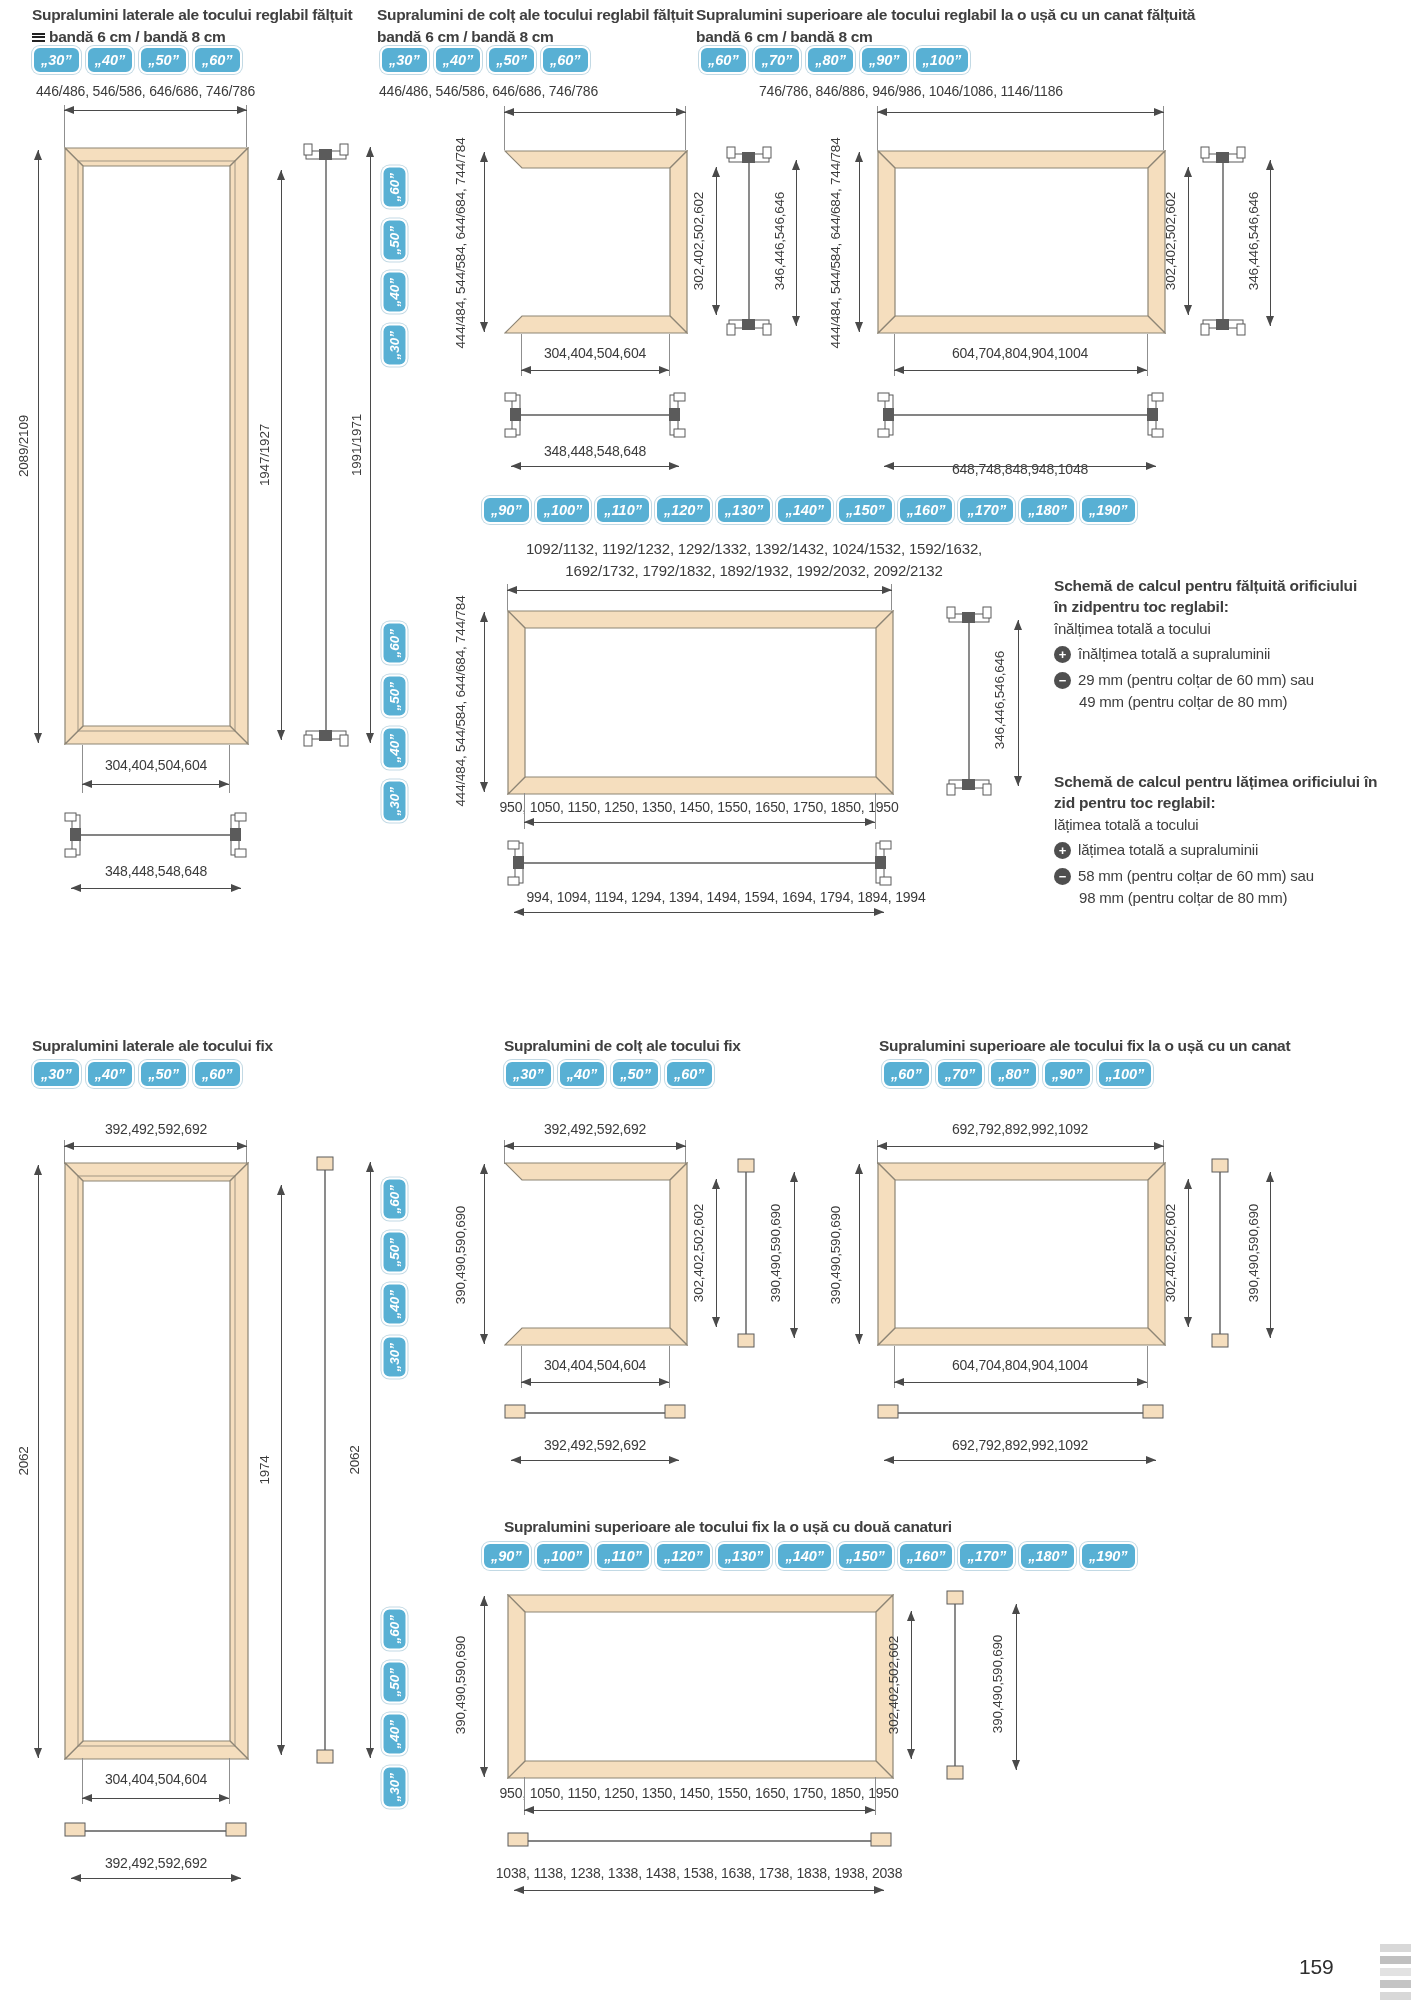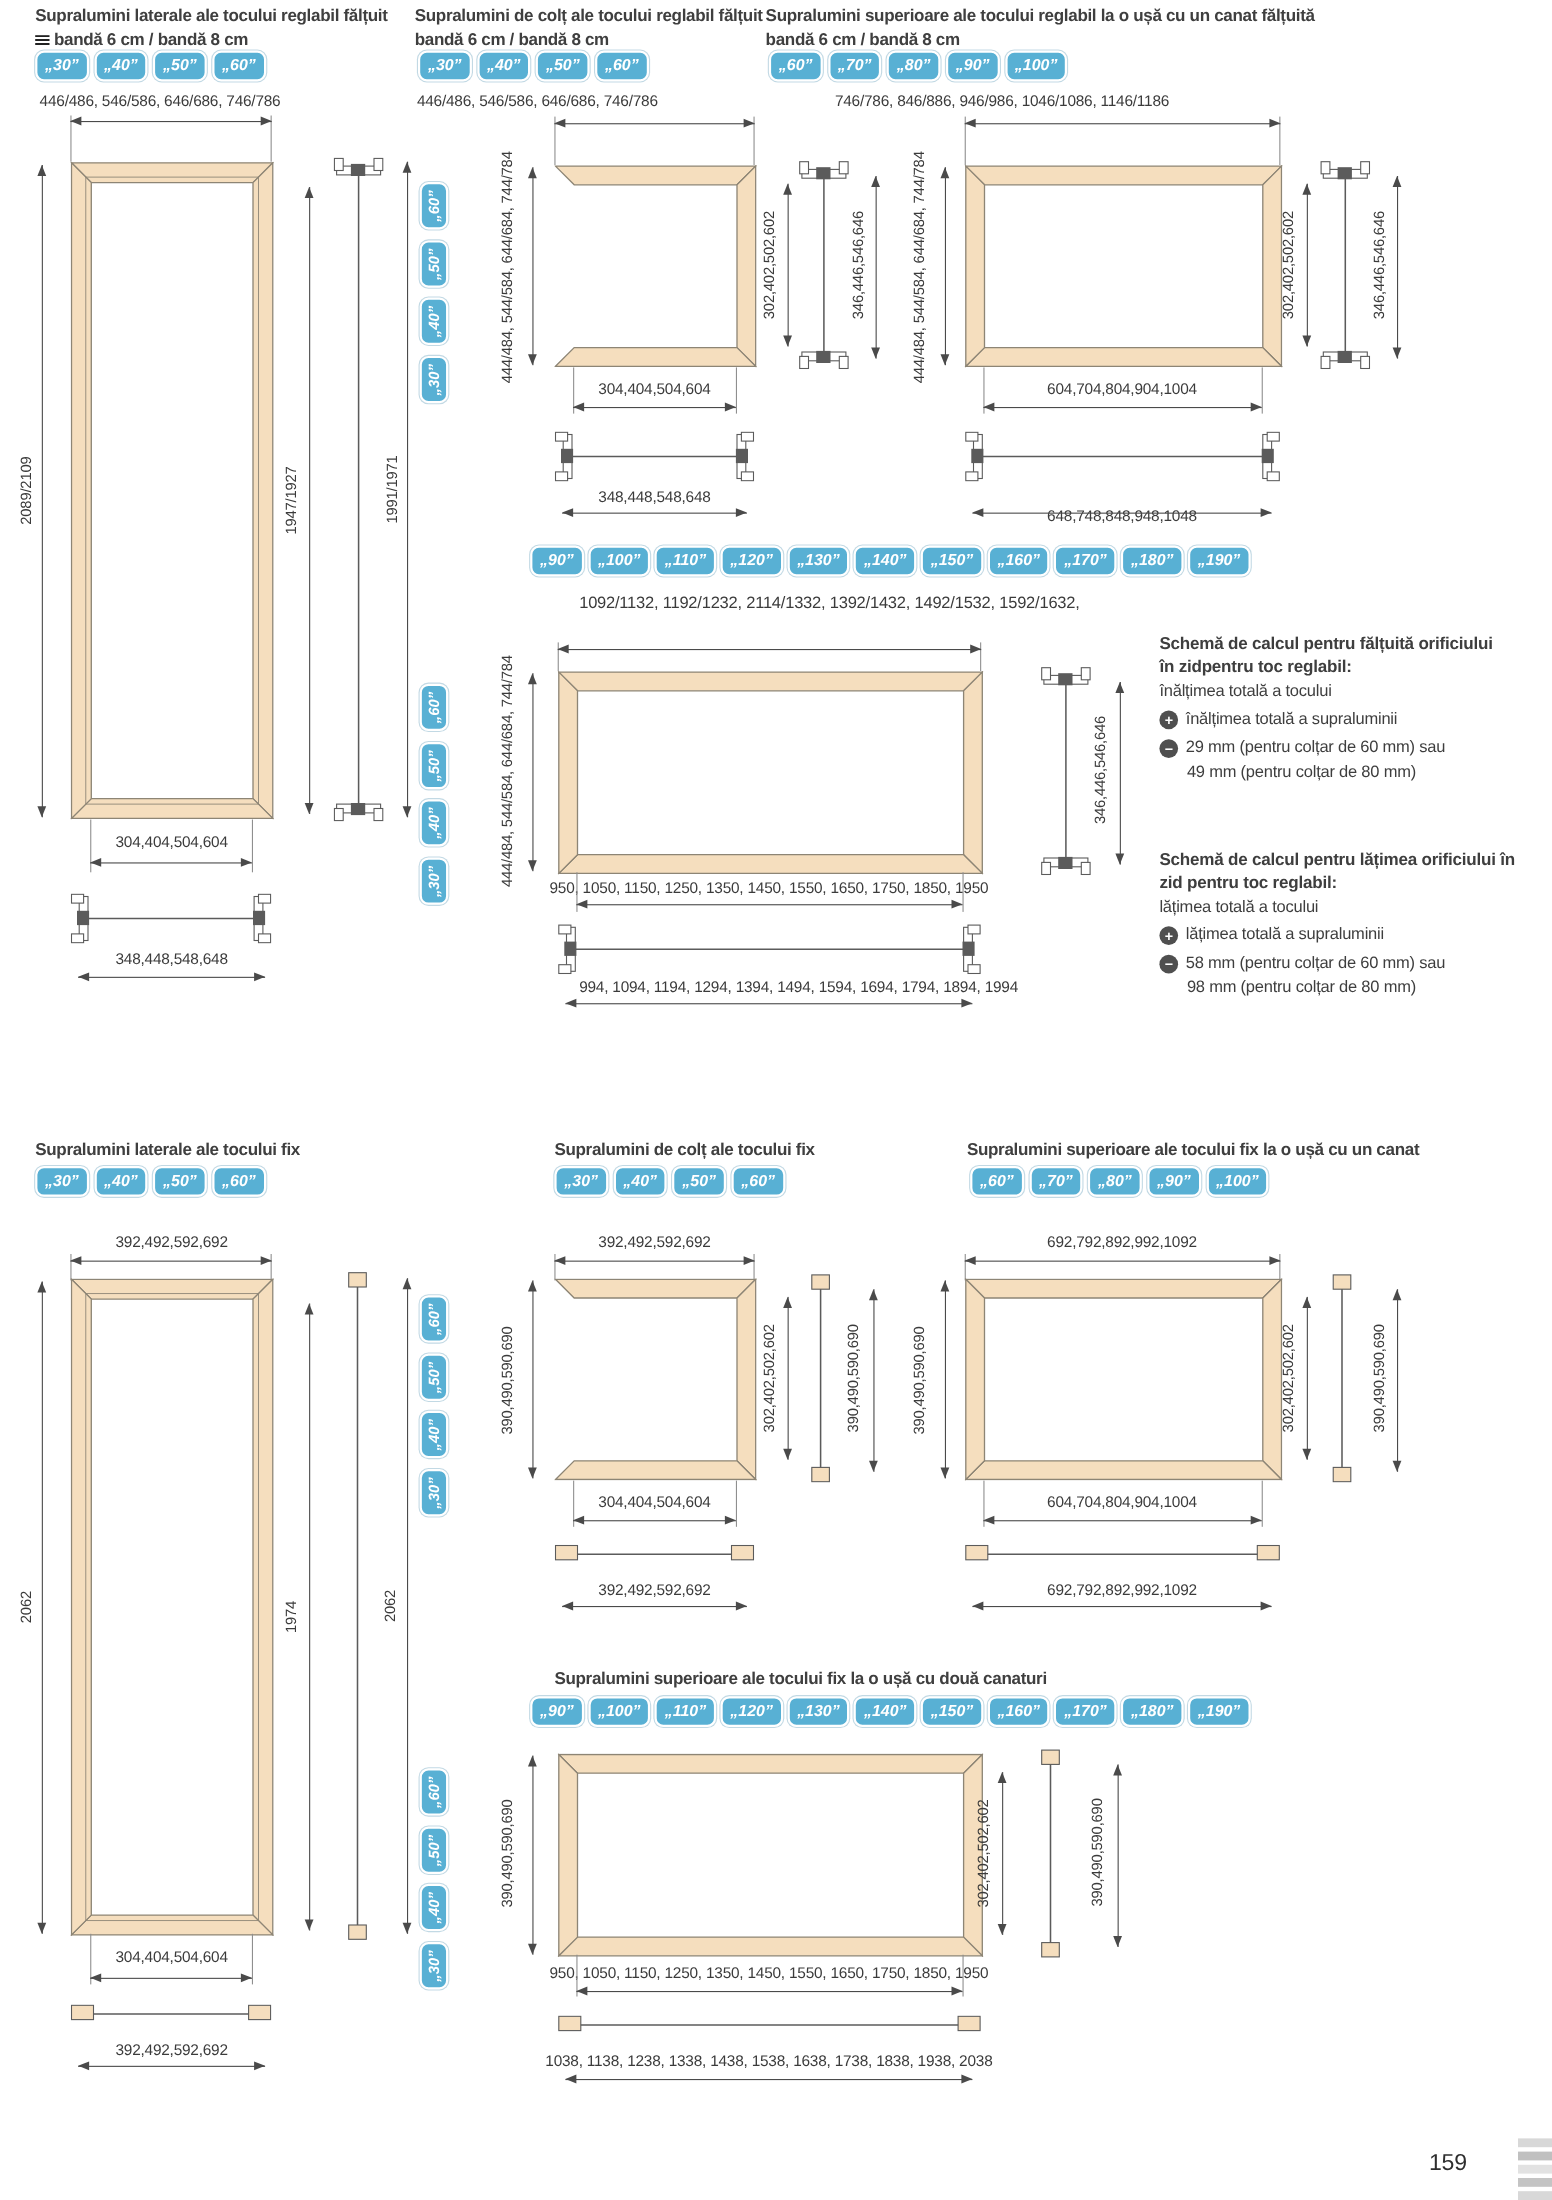--- a/index.html
+++ b/index.html
@@ -221,21 +221,22 @@
       <span class="badge">„120”</span>
       <span class="badge">„130”</span>
       <span class="badge">„140”</span>
       <span class="badge">„150”</span>
       <span class="badge">„160”</span>
       <span class="badge">„170”</span>
       <span class="badge">„180”</span>
       <span class="badge">„190”</span>
     </div>
   <div class="num-block" style="left:460px;top:538px;width:560px">
-    <div>1092/1132, 1192/1232, 2114/1332, 1392/1432, 1492/1532, 1592/1632,</div>
+    <div>1092/1132, 1192/1232, 1292/1332, 1392/1432, 1024/1532, 1592/1632,</div>
+    <div>1692/1732, 1792/1832, 1892/1932, 1992/2032, 2092/2132</div>
   </div>
   <div class="ext" style="left:493px;top:584px;height:26px"></div>
   <div class="ext" style="left:877px;top:584px;height:26px"></div>
   <div class="dh" style="left:493px;top:590px;width:385px"></div>
   <div class="vbadges" style="left:368px;top:622px">
       <span class="vbadge">„60”</span>
       <span class="vbadge">„50”</span>
       <span class="vbadge">„40”</span>
       <span class="vbadge">„30”</span>
     </div>

